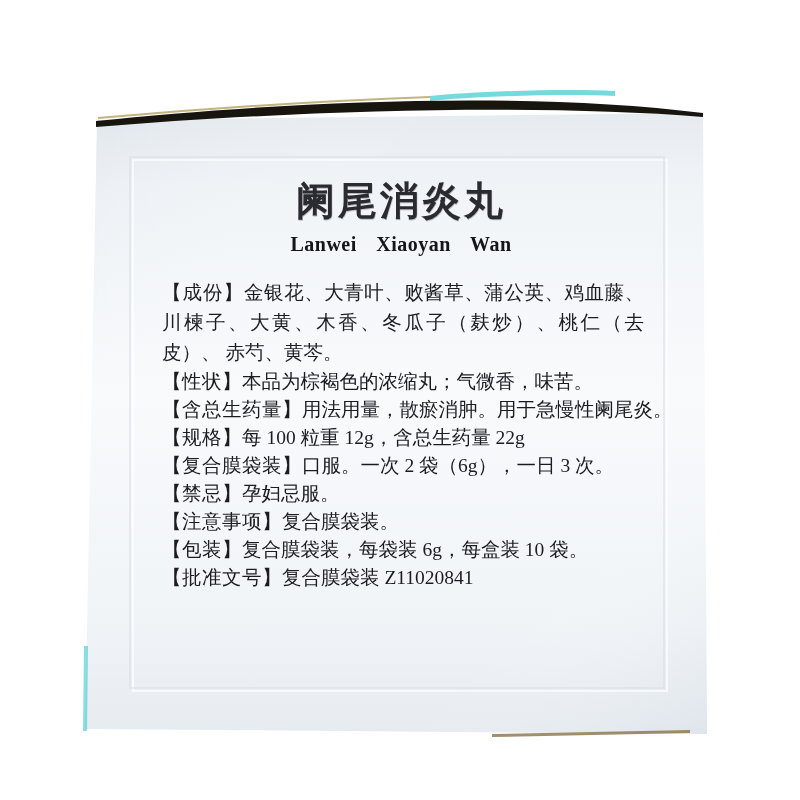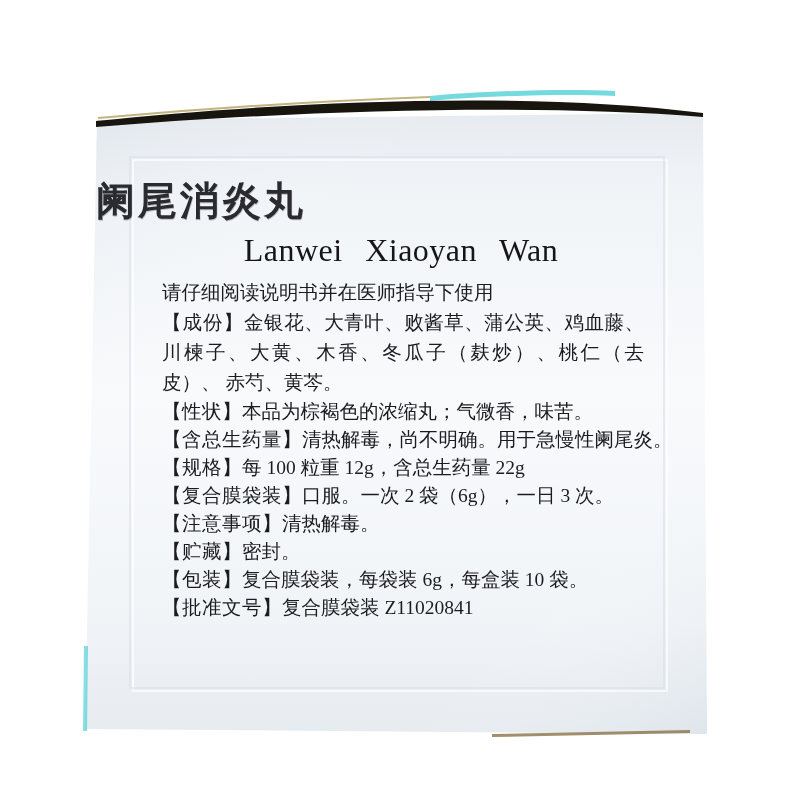--- a/index.html
+++ b/index.html
@@ -23,32 +23,32 @@
   }
   .photo{position:relative;width:800px;height:800px;background:var(--background);}
   .box-svg{position:absolute;left:0;top:0;width:800px;height:800px;}
 
   .label-panel{
     position:absolute;left:96px;top:113px;width:610px;height:625px;
     color:var(--ink);
   }
   .title{
     position:absolute;left:0;right:0;top:68px;
-    text-align:left;
+    text-align:center;
     font-family:"Liberation Sans","DejaVu Sans",sans-serif;
     font-weight:700;font-size:39px;line-height:1;
     letter-spacing:3px;
     color:var(--title-ink);
     text-shadow:0.5px 0.5px 0 rgba(140,140,155,0.55), -0.5px -0.5px 0 rgba(255,255,255,0.5);
   }
   .pinyin{
     position:absolute;left:0;right:0;top:120px;
     text-align:center;
     font-family:"Liberation Serif","DejaVu Serif",serif;
-    font-weight:400;font-size:32px;line-height:1.1;
+    font-weight:700;font-size:20px;line-height:1.1;
     letter-spacing:0.5px;word-spacing:14px;
     color:#15151a;
   }
   .text-block{
     position:absolute;left:66px;top:165px;width:482px;
     font-size:19.5px;
   }
   .notice{margin:0;line-height:30px;}
   .row{margin:0;line-height:28px;white-space:nowrap;}
   .row.para{line-height:30px;text-align:justify;white-space:normal;}
@@ -94,37 +94,36 @@
   </svg>
 
   <div class="label-panel">
 
     <div class="title">阑尾消炎丸</div>
 
     <div class="pinyin">Lanwei Xiaoyan Wan</div>
 
     <div class="text-block">
 
-      <p class="notice">请仔细阅读说明书并在医师指导下使用</p>
 
       <p class="row para"><span class="sec-label">【成份】</span><span>金银花、大青叶、败酱草、蒲公英、鸡血藤、川楝子、大黄、木香、冬瓜子（麸炒）、桃仁（去皮）、 赤芍、黄芩。</span></p>
 
       <p class="row"><span class="sec-label">【性状】</span><span>本品为棕褐色的浓缩丸；气微香，味苦。</span></p>
 
-      <p class="row"><span class="sec-label">【含总生药量】</span><span>清热解毒，尚不明确。用于急慢性阑尾炎。</span></p>
+      <p class="row"><span class="sec-label">【含总生药量】</span><span>用法用量，散瘀消肿。用于急慢性阑尾炎。</span></p>
 
       <p class="row"><span class="sec-label">【规格】</span><span>每 100 粒重 12g，含总生药量 22g</span></p>
 
       <p class="row"><span class="sec-label">【复合膜袋装】</span><span>口服。一次 2 袋（6g），一日 3 次。</span></p>
 
 
+      <p class="row"><span class="sec-label">【禁忌】</span><span>孕妇忌服。</span></p>
 
-      <p class="row"><span class="sec-label">【注意事项】</span><span>清热解毒。</span></p>
+      <p class="row"><span class="sec-label">【注意事项】</span><span>复合膜袋装。</span></p>
 
-      <p class="row"><span class="sec-label">【贮藏】</span><span>密封。</span></p>
 
       <p class="row"><span class="sec-label">【包装】</span><span>复合膜袋装，每袋装 6g，每盒装 10 袋。</span></p>
 
       <p class="row"><span class="sec-label">【批准文号】</span><span>复合膜袋装 Z11020841</span></p>
 
     </div>
   </div>
 </div>
 
 </body></html>

